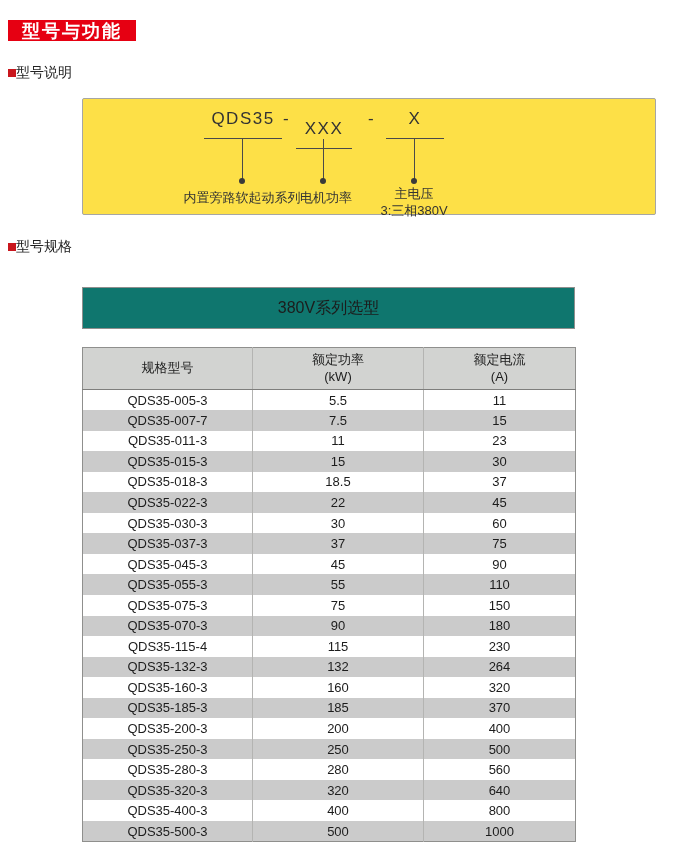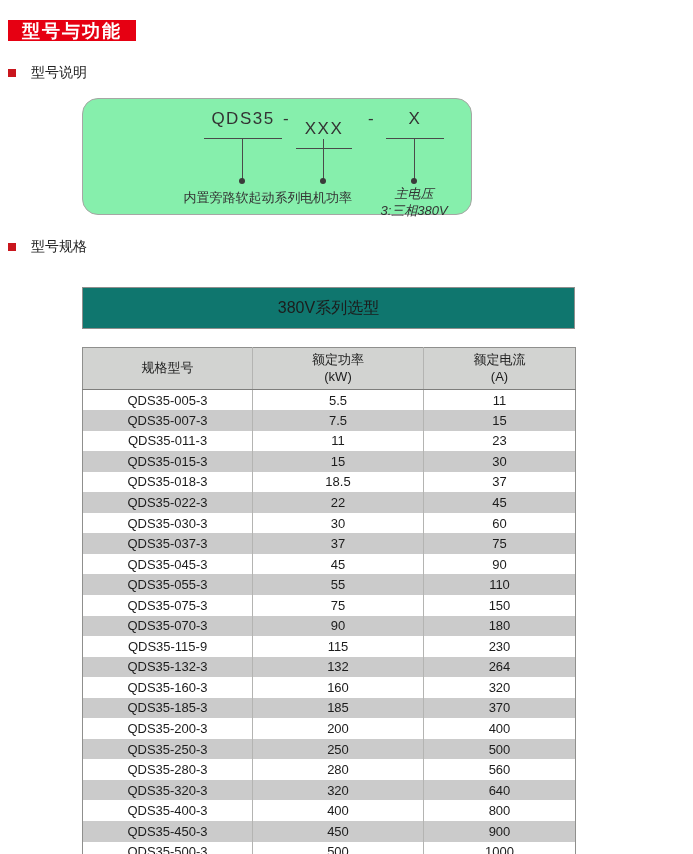--- a/index.html
+++ b/index.html
@@ -12,31 +12,31 @@
 
   
   .banner {
     position:absolute; left:8px; top:20px; width:128px; height:21px;
     background:#e60012; color:#ffffff; font-size:18px; font-weight:bold;
     letter-spacing:2px; display:flex; align-items:center; justify-content:center;
   }
 
   
   .section-heading {
-    position:absolute; left:8px; display:flex; align-items:center; gap:15px;
+    position:absolute; left:8px; display:flex; align-items:center; gap:0;
     font-size:14px; color:#222222;
   }
   .section-heading .bullet { width:8px; height:8px; background:#c9161d; flex:0 0 auto; }
   .sec-1 { top:64px; }
   .sec-2 { top:238px; }
 
   
   .diagram-box {
-    position:absolute; left:82px; top:98px; width:390px; height:117px;
-    background:#86efac; border:1px solid #a6a6a4; border-radius:16px;
+    position:absolute; left:82px; top:98px; width:574px; height:117px;
+    background:#fde047; border:1px solid #a6a6a4; border-radius:2px;
   }
   .code-part {
     position:absolute; top:10px; height:30px; border-bottom:1px solid #4a4a4a;
     text-align:center; font-size:17px; letter-spacing:1.5px; color:#333333;
   }
   .code-dash { position:absolute; top:10px; font-size:17px; color:#333333; }
   .vline { position:absolute; width:1px; background:#4a4a4a; top:40px; height:42px; }
   .dot { position:absolute; width:6px; height:6px; border-radius:50%; background:#3a3a3a; top:79px; }
   .dlabel {
     position:absolute; top:90px; transform:translateX(-50%);
@@ -88,21 +88,21 @@
     <div class="vline" style="left:159px;"></div>
     <div class="vline" style="left:240px;"></div>
     <div class="vline" style="left:331px;"></div>
 
     <div class="dot" style="left:156px;"></div>
     <div class="dot" style="left:237px;"></div>
     <div class="dot" style="left:328px;"></div>
 
     <div class="dlabel" style="left:159px;">内置旁路软起动系列</div>
     <div class="dlabel" style="left:243px;">电机功率</div>
-    <div class="dlabel two-line" style="left:331px;font-style:italic;">
+    <div class="dlabel two-line" style="left:331px;">
       <div>主电压</div>
       <div>3:三相380V</div>
     </div>
   </div>
 
   <div class="section-heading sec-2">
     <span class="bullet"></span>
     <span>型号规格</span>
   </div>
 
@@ -130,21 +130,21 @@
           </th>
         </tr>
       </thead>
       <tbody id="spec-rows">
           <tr>
             <td>QDS35-005-3</td>
             <td>5.5</td>
             <td>11</td>
           </tr>
           <tr>
-            <td>QDS35-007-3</td>
+            <td>QDS35-007-7</td>
             <td>7.5</td>
             <td>15</td>
           </tr>
           <tr>
             <td>QDS35-011-3</td>
             <td>11</td>
             <td>23</td>
           </tr>
           <tr>
             <td>QDS35-015-3</td>
@@ -185,21 +185,21 @@
             <td>QDS35-075-3</td>
             <td>75</td>
             <td>150</td>
           </tr>
           <tr>
             <td>QDS35-070-3</td>
             <td>90</td>
             <td>180</td>
           </tr>
           <tr>
-            <td>QDS35-115-9</td>
+            <td>QDS35-115-4</td>
             <td>115</td>
             <td>230</td>
           </tr>
           <tr>
             <td>QDS35-132-3</td>
             <td>132</td>
             <td>264</td>
           </tr>
           <tr>
             <td>QDS35-160-3</td>
@@ -230,25 +230,20 @@
             <td>QDS35-320-3</td>
             <td>320</td>
             <td>640</td>
           </tr>
           <tr>
             <td>QDS35-400-3</td>
             <td>400</td>
             <td>800</td>
           </tr>
           <tr>
-            <td>QDS35-450-3</td>
-            <td>450</td>
-            <td>900</td>
-          </tr>
-          <tr>
             <td>QDS35-500-3</td>
             <td>500</td>
             <td>1000</td>
           </tr>
         </tbody>
     </table>
   </div>
 
 </div>
 

